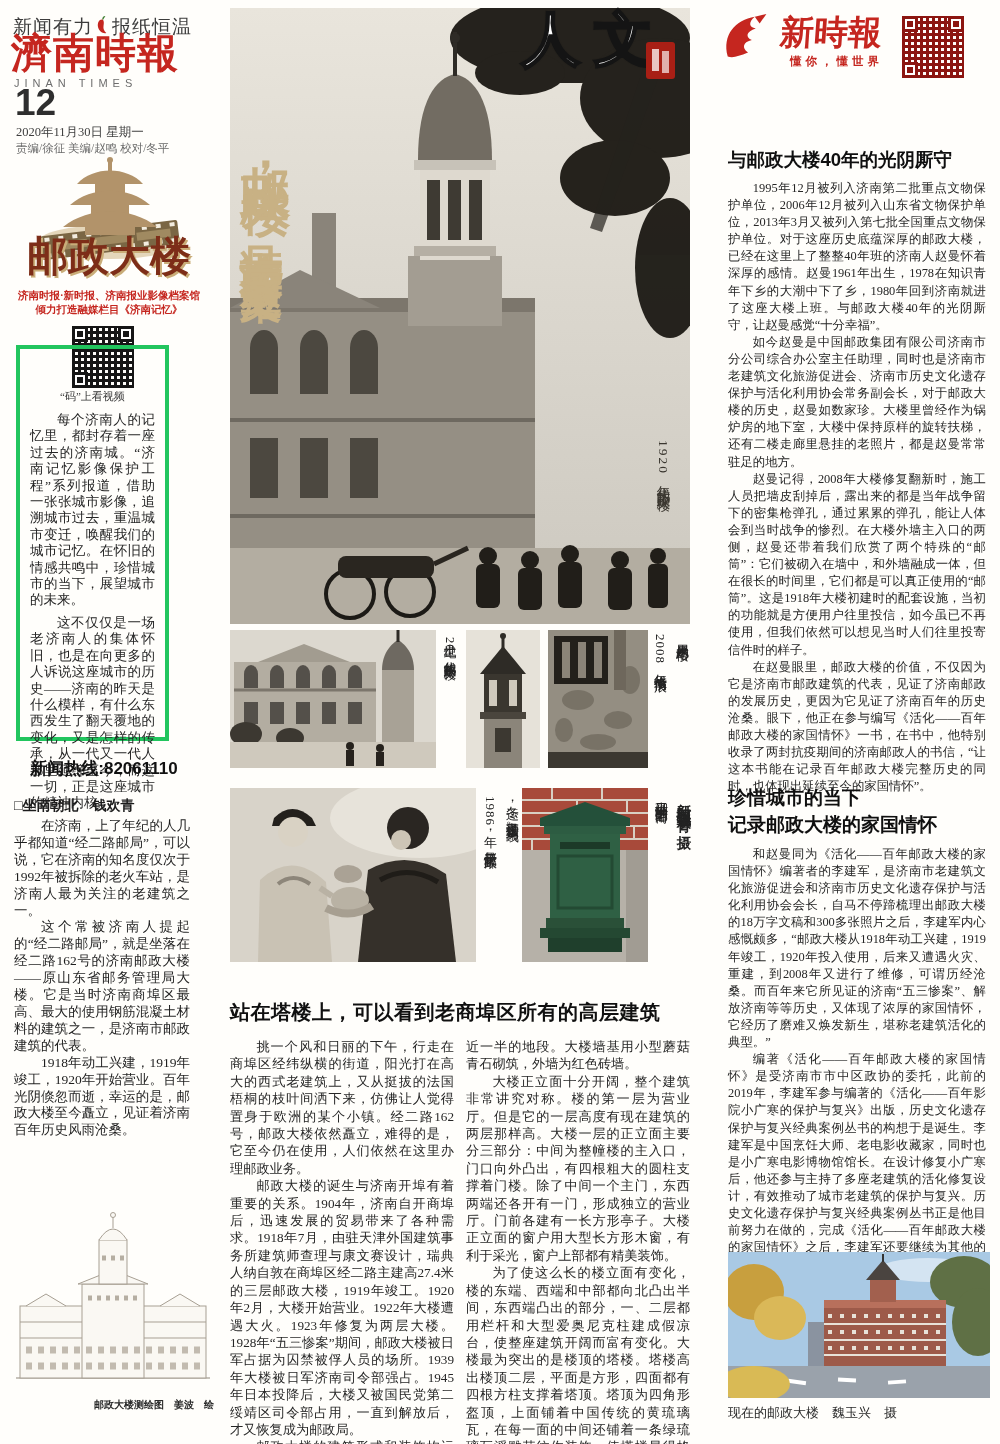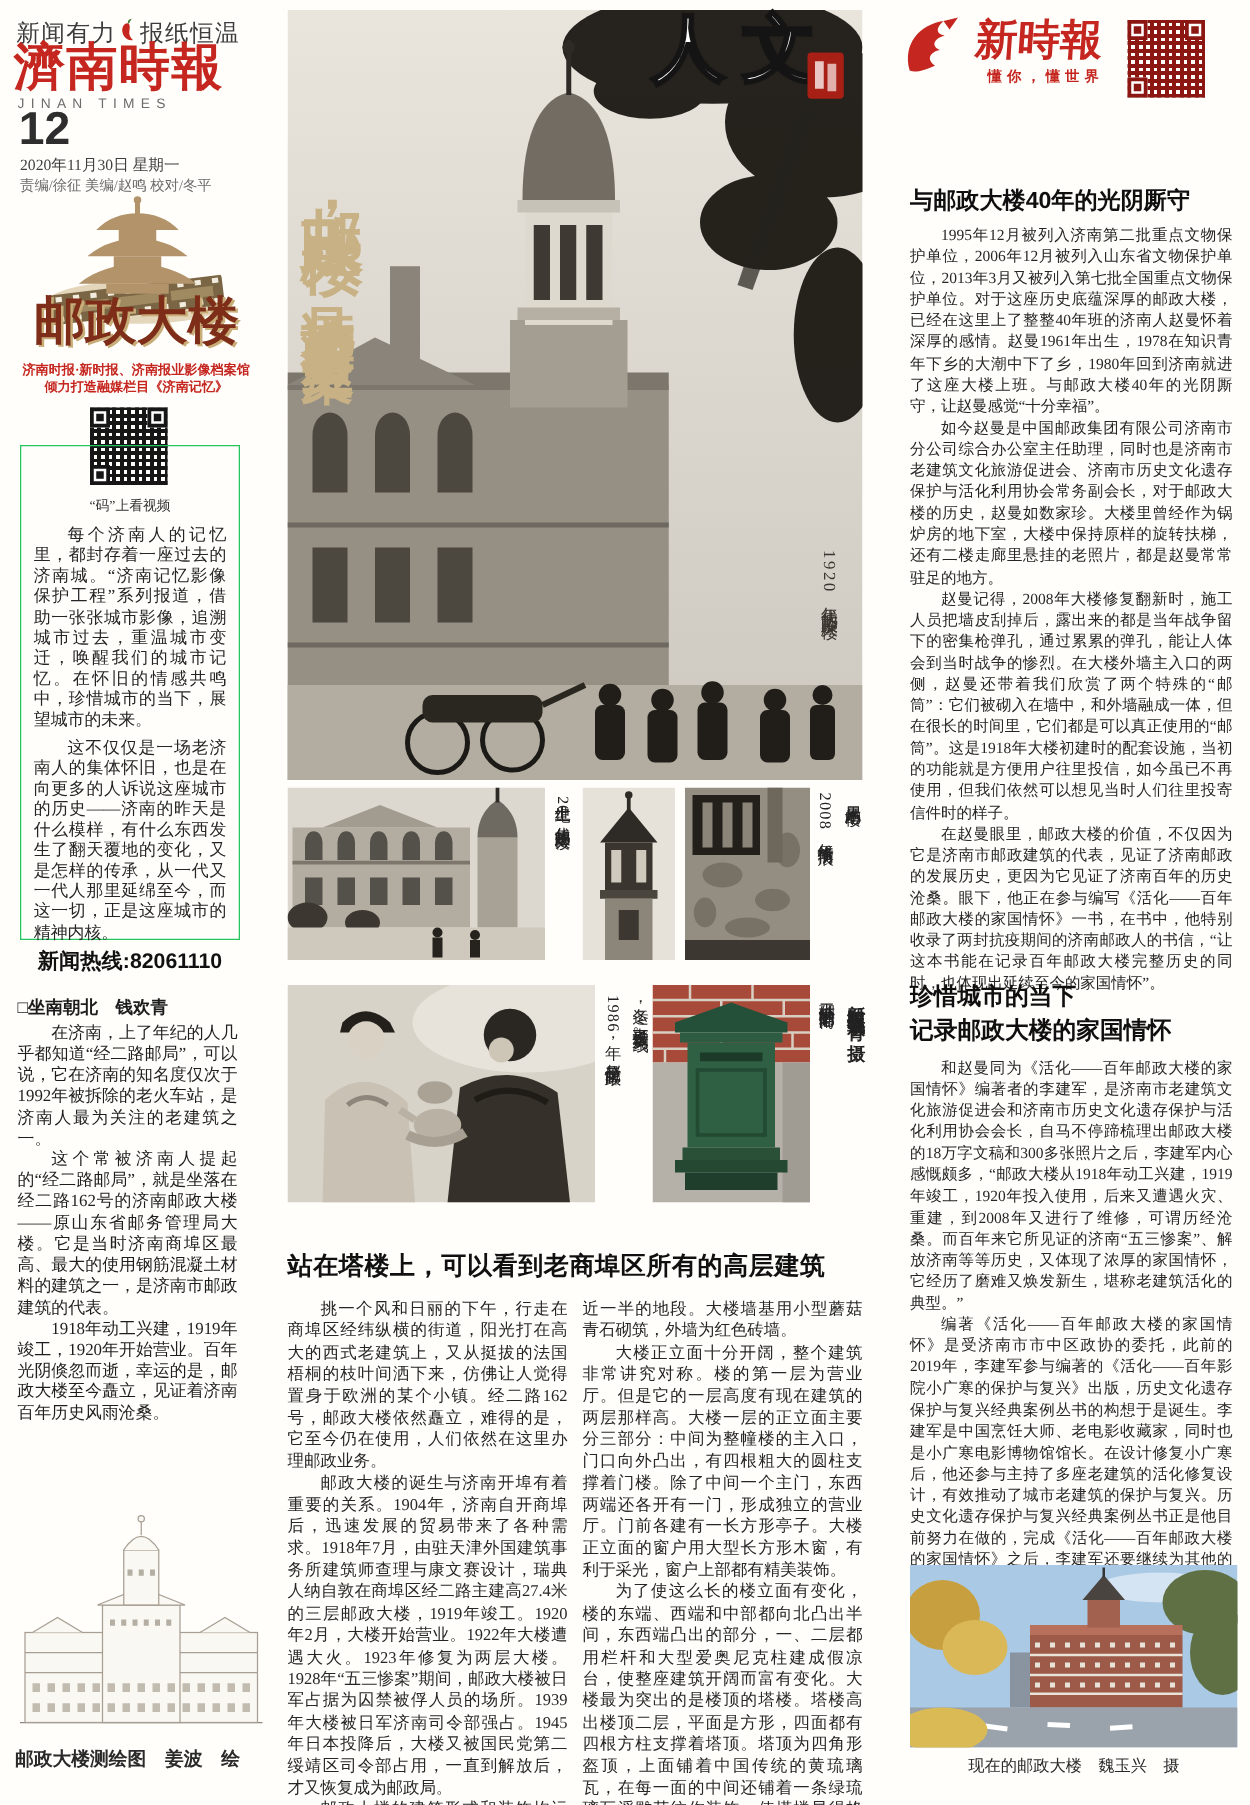--- a/index.html
+++ b/index.html
@@ -26,31 +26,31 @@
   .qr{background-image:
         repeating-linear-gradient(0deg, currentColor 0 3px, transparent 3px 6px),
         repeating-linear-gradient(90deg, currentColor 0 3px, transparent 3px 6px);}
   .qr .fp{position:absolute;width:16px;height:16px;background:#fff;border:3px solid currentColor;box-sizing:border-box;}
   .qr .fp::after{content:"";position:absolute;inset:2px;background:currentColor;}
   .fp.tl{top:0;left:0}.fp.tr{top:0;right:0}.fp.bl{bottom:0;left:0}
   .qr-left{left:72px;top:326px;width:62px;height:62px;color:#161616;}
   .qr-right{left:902px;top:16px;width:62px;height:62px;color:#8c1611;}
 
   
-  .intro-box{left:16px;top:356px;width:176px;height:396px;border:1px solid #22c55e;box-sizing:border-box;
+  .intro-box{left:16px;top:345px;width:153px;height:396px;border:4px solid #22c55e;box-sizing:border-box;
              padding:40px 10px 0 10px;}
   .qr-caption{text-align:center;font-size:11px;color:#333;margin-bottom:8px;}
   .intro-box p{margin:0 0 6px 0;font-size:13.5px;line-height:16.4px;text-align:justify;text-indent:2em;color:#252525;}
   .hotline{left:16px;top:757px;width:176px;text-align:center;font-size:17px;font-weight:bold;color:#111;}
 
   
   .left-article{left:14px;top:797px;width:176px;}
   .byline{font-size:14px;font-weight:bold;color:#1c1c1c;margin-bottom:3px;}
   .left-article p{margin:0;font-size:13.5px;line-height:16.9px;text-align:justify;text-indent:2em;color:#1e1e1e;}
-  .drawing-caption{left:12px;top:1398px;width:202px;text-align:left;font-size:15px;font-weight:600;color:#2a2a2a;}
+  .drawing-caption{left:12px;top:1398px;width:202px;text-align:right;font-size:10px;font-weight:600;color:#2a2a2a;}
 
   
   .main-photo{left:230px;top:8px;width:460px;height:616px;margin:0;padding:0;}
   .main-photo svg{display:block;}
   .section-label{left:292px;top:2px;font-size:58px;font-weight:900;color:#fff;letter-spacing:14px;line-height:1;
                  -webkit-text-stroke:2.5px #141414;text-shadow:0 0 2px #141414;}
   .seal{left:416px;top:34px;width:29px;height:37px;background:#a81f15;border-radius:3px;}
   .seal::after{content:"";position:absolute;left:6px;top:7px;width:7px;height:22px;background:rgba(255,255,255,.75);
                box-shadow:10px 2px 0 rgba(255,255,255,.65);}
   .vhead{left:8px;top:118px;height:500px;writing-mode:vertical-lr;display:flex;}
@@ -79,21 +79,21 @@
   
   .rlogo-text{left:780px;top:16px;font-size:34px;font-weight:900;color:#c5261f;transform:skewX(-4deg);line-height:1;}
   .rlogo-tag{left:790px;top:54px;font-size:11.5px;color:#c5261f;letter-spacing:4px;font-weight:bold;}
   .rhead1{left:728px;top:147px;width:260px;font-size:18.5px;font-weight:900;color:#0f0f0f;}
   .rbody{width:258px;}
   .rbody p{margin:0;font-size:12.4px;line-height:17.1px;text-align:justify;text-indent:2em;color:#262626;}
   .rbody1{left:728px;top:180px;}
   .rhead2{left:728px;top:784px;width:260px;font-size:19px;font-weight:900;color:#0f0f0f;line-height:27px;}
   .rbody2{left:728px;top:846px;}
   .cur-photo{left:728px;top:1252px;width:262px;height:146px;}
-  .cur-caption{left:728px;top:1404px;width:262px;text-align:center;font-size:13px;color:#2a2a2a;}
+  .cur-caption{left:728px;top:1404px;width:262px;text-align:left;font-size:13px;color:#2a2a2a;}
 </style>
 </head>
 <body>
 
 <div class="page">
 
   <div class="abs slogan">
     <span>新闻有力</span>
     <span><svg width="15" height="20" viewBox="0 0 15 20">
           <path d="M7,4.5 C4,4.5 2.2,8 3,12 C3.9,16.2 8,19 11.3,18 C9.2,16 8,13.8 8.5,11 C9,8 9,6.2 8,4.7 Z" fill="#c5261f"></path>

